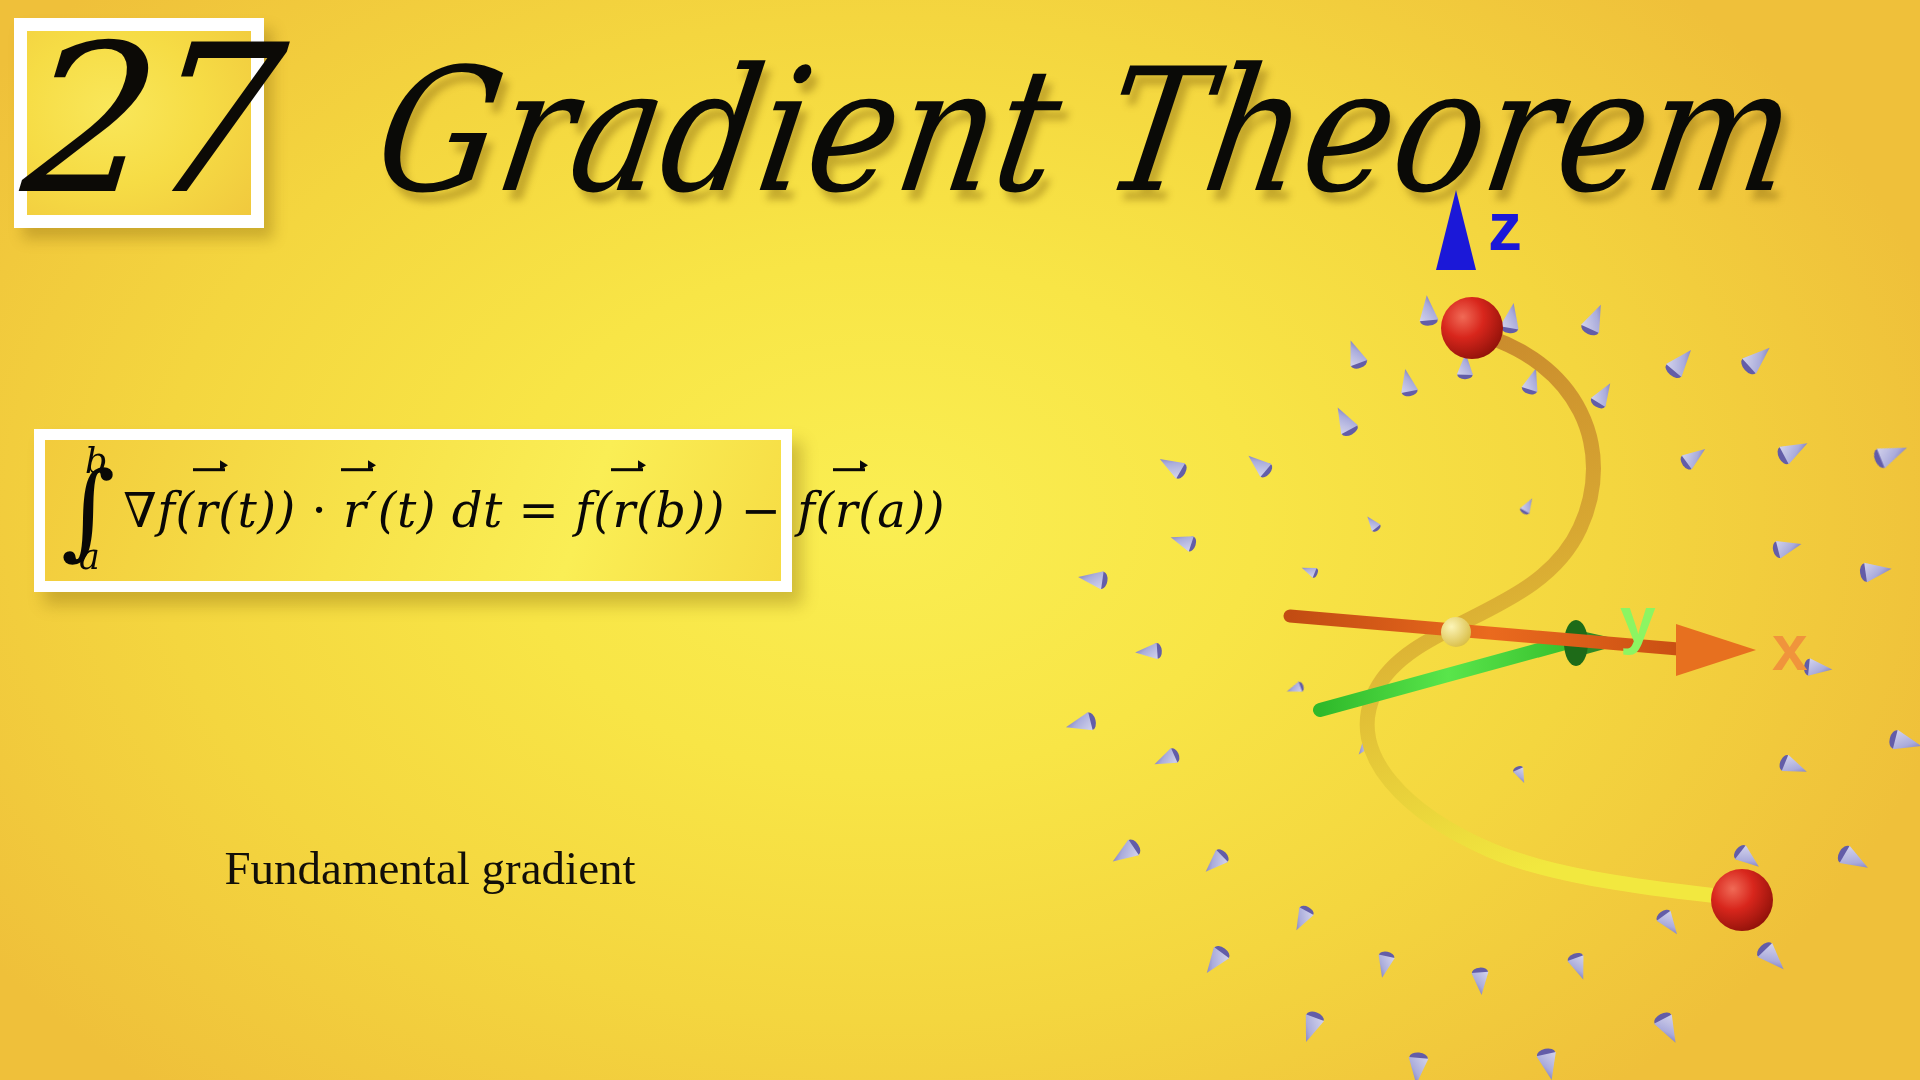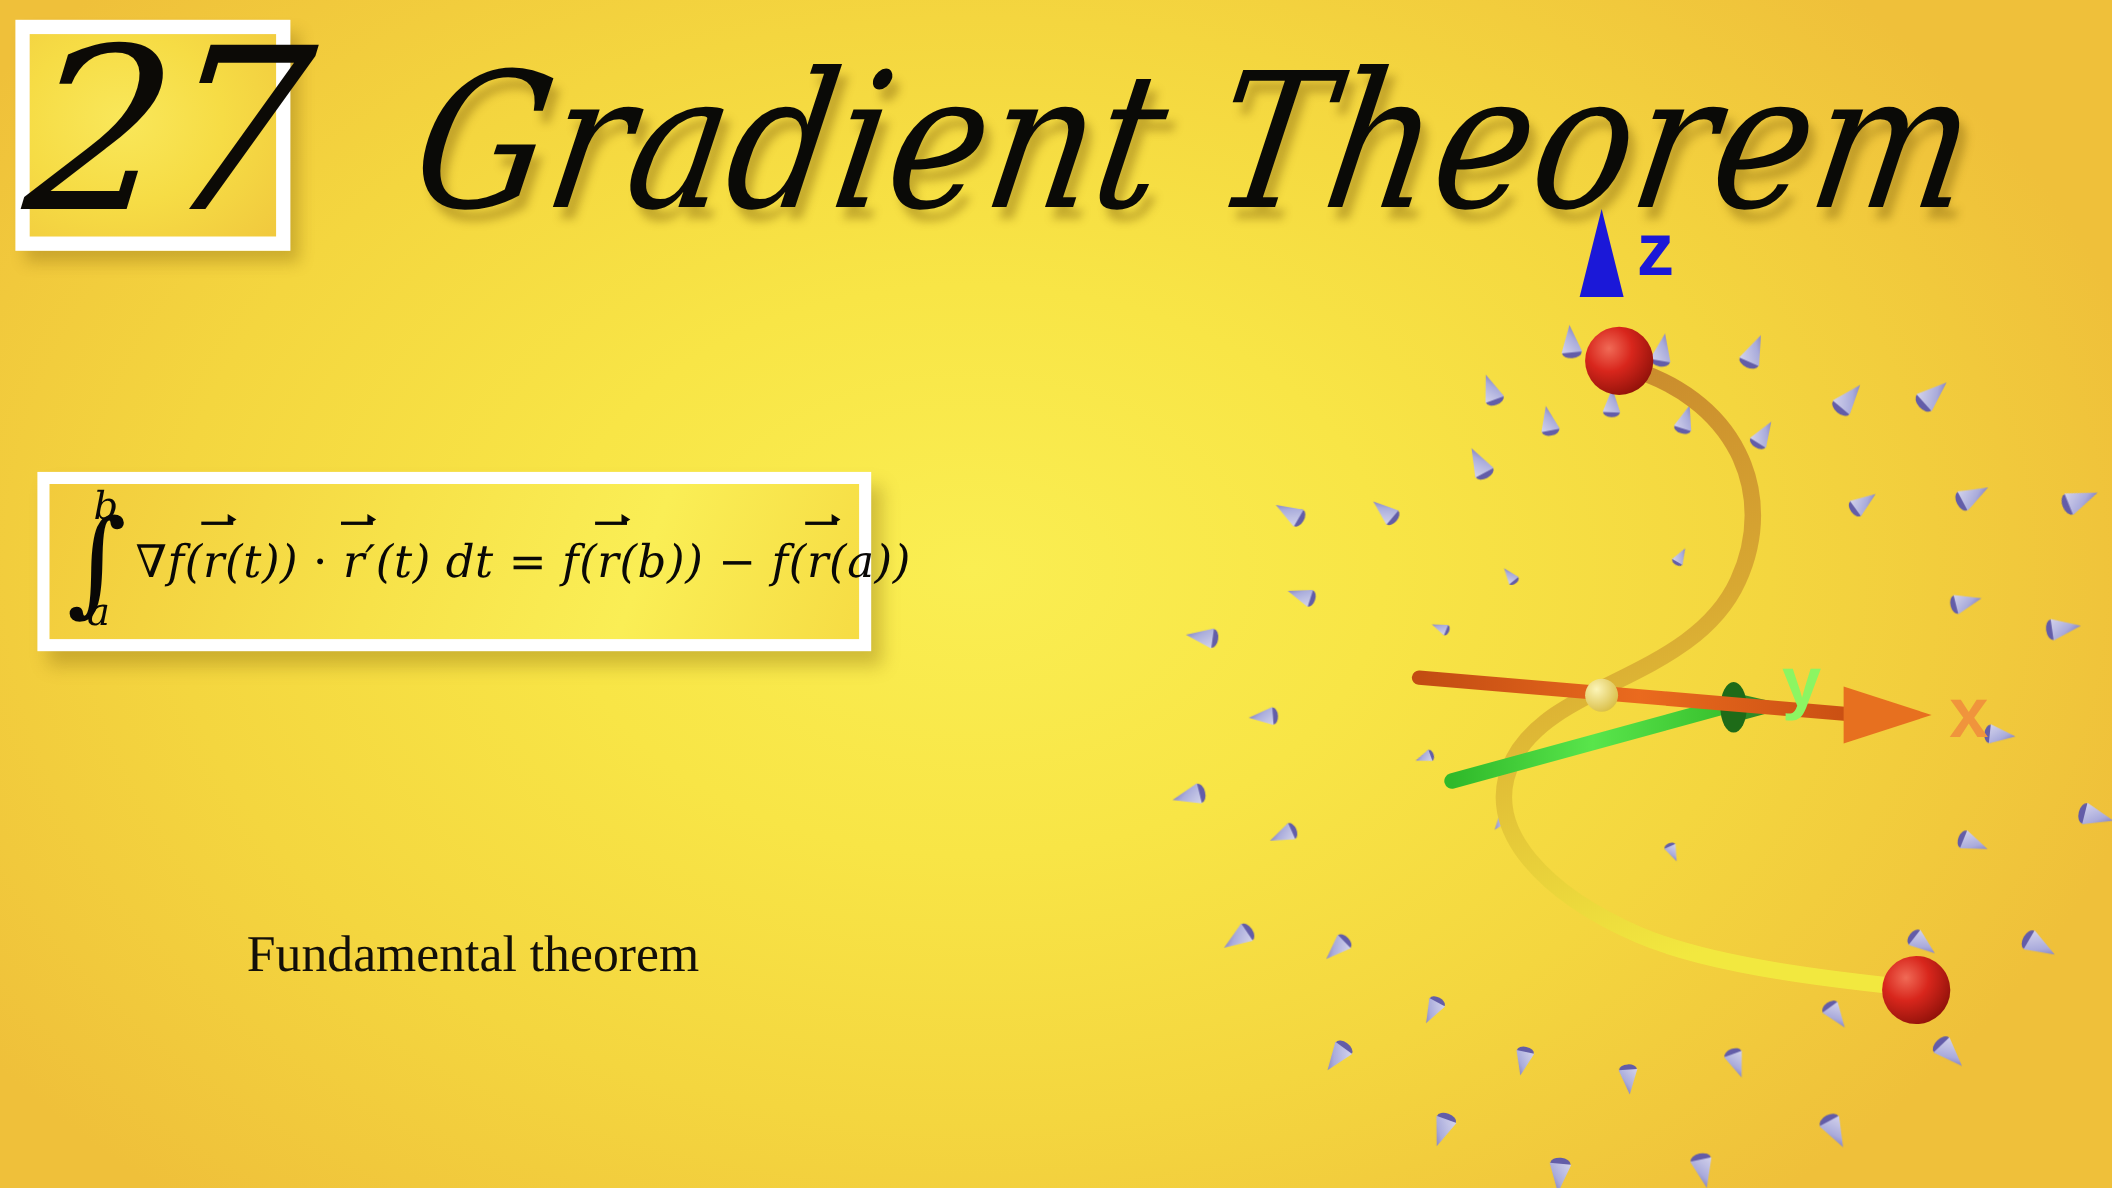--- a/index.html
+++ b/index.html
@@ -62,21 +62,21 @@
   .intg{
     position:relative;font-size:104px;line-height:.9;
     font-style:italic;margin-right:2px;padding:0 6px 0 2px;
     font-family:"DejaVu Serif", serif;
   }
   .intg .lim{
     position:absolute;font-style:italic;font-size:35px;left:26px;
   }
   .intg .lim.up{top:-18px;}
   .intg .lim.lo{bottom:-16px;left:20px;}
-  .expr{font-size:41px;font-style:italic;letter-spacing:.5px;}
+  .expr{font-size:48px;font-style:italic;letter-spacing:.5px;}
   .expr .up{font-style:normal;}
   .vec{position:relative;display:inline-block;font-style:italic;}
   .vec::after{
     content:"";position:absolute;left:-2px;right:-7px;top:-.30em;height:0;
     border-top:3px solid #090806;
   }
   .vec .tip{
     position:absolute;right:-10px;top:-.46em;
     width:0;height:0;border-left:8px solid #090806;
     border-top:5px solid transparent;border-bottom:5px solid transparent;
@@ -121,21 +121,21 @@
           <span>f</span><span>(</span><span class="vec"><span>r</span><span class="tip"></span></span><span>(b))</span>
           <span class="up">−</span>
           <span>f</span><span>(</span><span class="vec"><span>r</span><span class="tip"></span></span><span>(a))</span>
         </span>
 
       </div>
     </div>
   </div>
 
   <div id="caption">
-    <div>Fundamental theorem</div>
+    <div>Fundamental gradient</div>
   </div>
 
   <div id="figure">
     <svg viewBox="0 0 890 900" preserveAspectRatio="xMidYMid meet">
       <defs>
         <linearGradient id="shaftG" x1="0" y1="0" x2="1" y2="1">
           <stop offset="0" stop-color="#D8BCC0"></stop>
           <stop offset="1" stop-color="#A78F9B"></stop>
         </linearGradient>
         <linearGradient id="headG" x1="0" y1="0" x2="1" y2="1">

